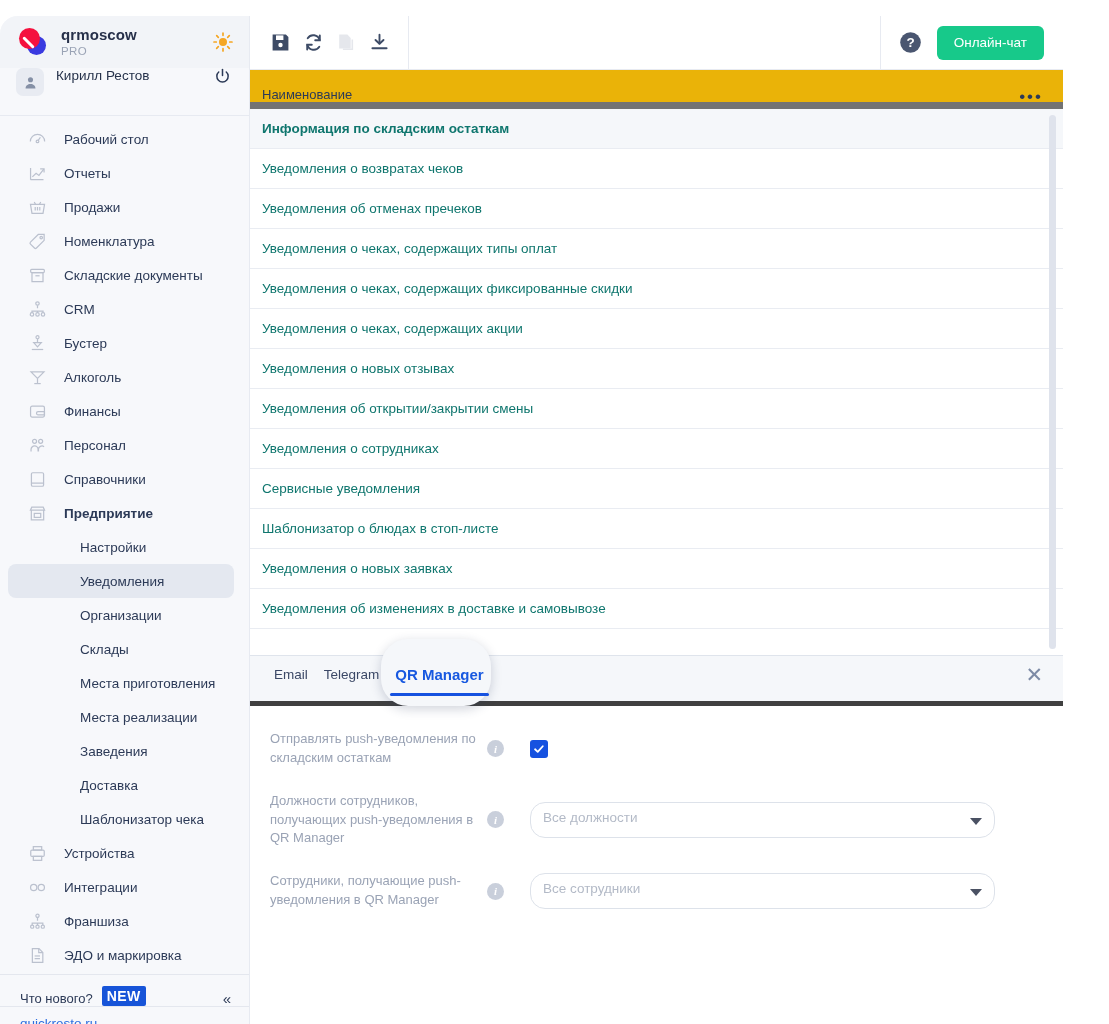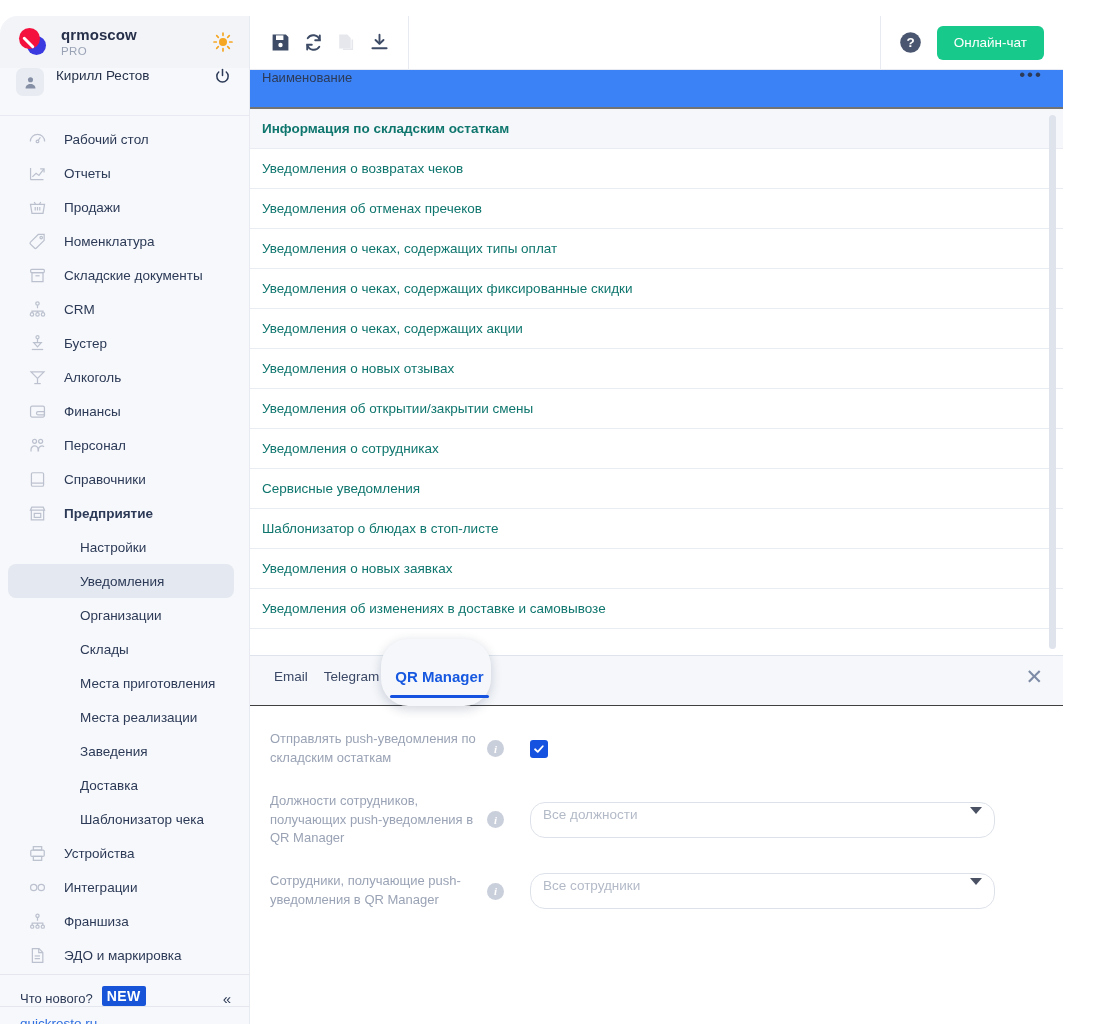--- a/index.html
+++ b/index.html
@@ -116,22 +116,22 @@
   .tb-spacer { flex: 1; height: 54px; }
   .tb-right { display: flex; align-items: center; gap: 15px; padding: 0 19px 0 18px; height: 54px; border-left: 1px solid #e7eaf1; }
   .help-ico { width: 23px; height: 23px; cursor: pointer; }
   .chat-btn {
     background: #17c98a; color: #fff; border: none; border-radius: 6px;
     height: 34px; padding: 0 17px; font-size: 13.5px;
     font-family: "Liberation Sans", sans-serif; cursor: pointer;
   }
 
   .list-head {
-    height: 39px; display: flex; align-items: flex-start;
-    background: #3b82f6; border-bottom: 2px solid #737373;
+    height: 39px; display: flex; align-items: flex-end;
+    background: #eab308; border-bottom: 7px solid #737373;
     padding: 0 20px 0 12px;
   }
   .list-head .lh-title { font-size: 13px; color: #2c3a57; flex: 1; }
   .dots { letter-spacing: 2px; color: #2c3a57; font-size: 17px; cursor: pointer; line-height: .6; }
 
   .list-wrap { position: relative; flex: 1; overflow: hidden; }
   .list { position: absolute; inset: 0; overflow: hidden; }
   .row {
     height: 40px; display: flex; align-items: center;
     padding: 0 20px 0 12px;
@@ -146,21 +146,21 @@
   }
 
   
   .panel {
     height: 385px; border-top: 1px solid #dfe4ec;
     background: #fff; display: flex; flex-direction: column;
     position: relative;
   }
   .panel-tabs {
     height: 50px; background: #f5f7fa;
-    border-bottom: 1px solid #404040;
+    border-bottom: 5px solid #404040;
     display: flex; align-items: center; padding: 0 20px 8px 16px;
     position: relative;
   }
   .tab {
     font-size: 13.5px; color: #3b4866; cursor: pointer;
     padding: 0 8px; height: 50px; display: flex; align-items: center;
     position: relative; z-index: 3;
   }
   .tab.active { color: #1758e0; font-weight: bold; font-size: 15px; }
   .tab.active::after {
@@ -189,21 +189,21 @@
     display: flex; align-items: center; justify-content: center;
     flex: 0 0 17px; margin: 0 26px 0 7px; cursor: pointer;
     font-family: "Liberation Serif", serif;
   }
   .cbox {
     width: 18px; height: 18px; border-radius: 3px; background: #1652e0;
     display: flex; align-items: center; justify-content: center; cursor: pointer;
   }
   .select {
     width: 465px; height: 36px; border: 1px solid #dde2ea; border-radius: 15px;
-    display: flex; align-items: flex-start; padding: 4px 12px;
+    display: flex; align-items: flex-end; padding: 12px 12px;
     font-size: 13.5px; color: #b3bac7; background: #fff; cursor: pointer;
   }
   .select .caret {
     margin-left: auto;
     width: 0; height: 0; border-left: 6px solid transparent;
     border-right: 6px solid transparent; border-top: 7px solid #4a5163;
   }
 </style>
 </head>
 <body>

